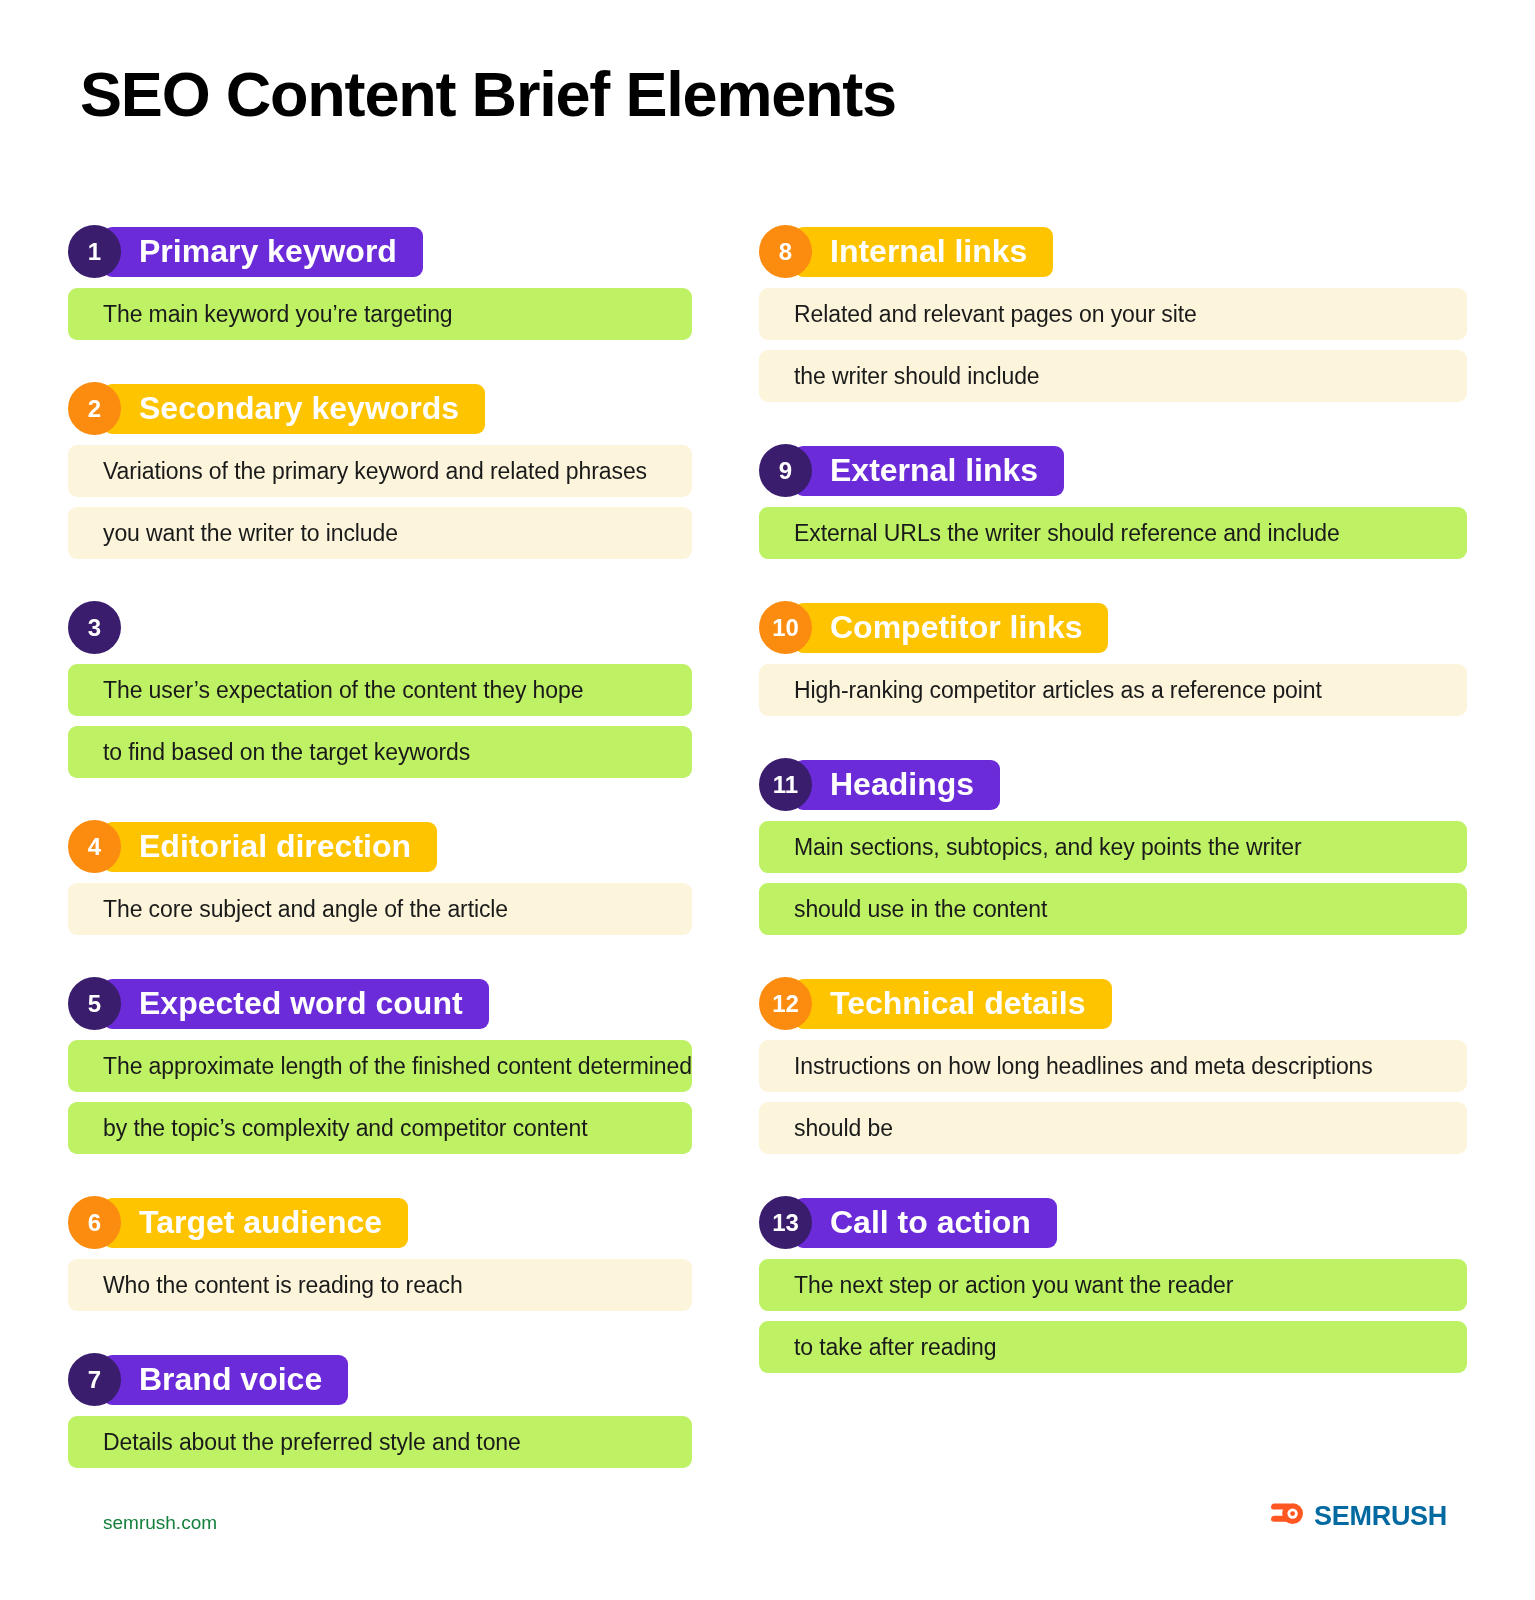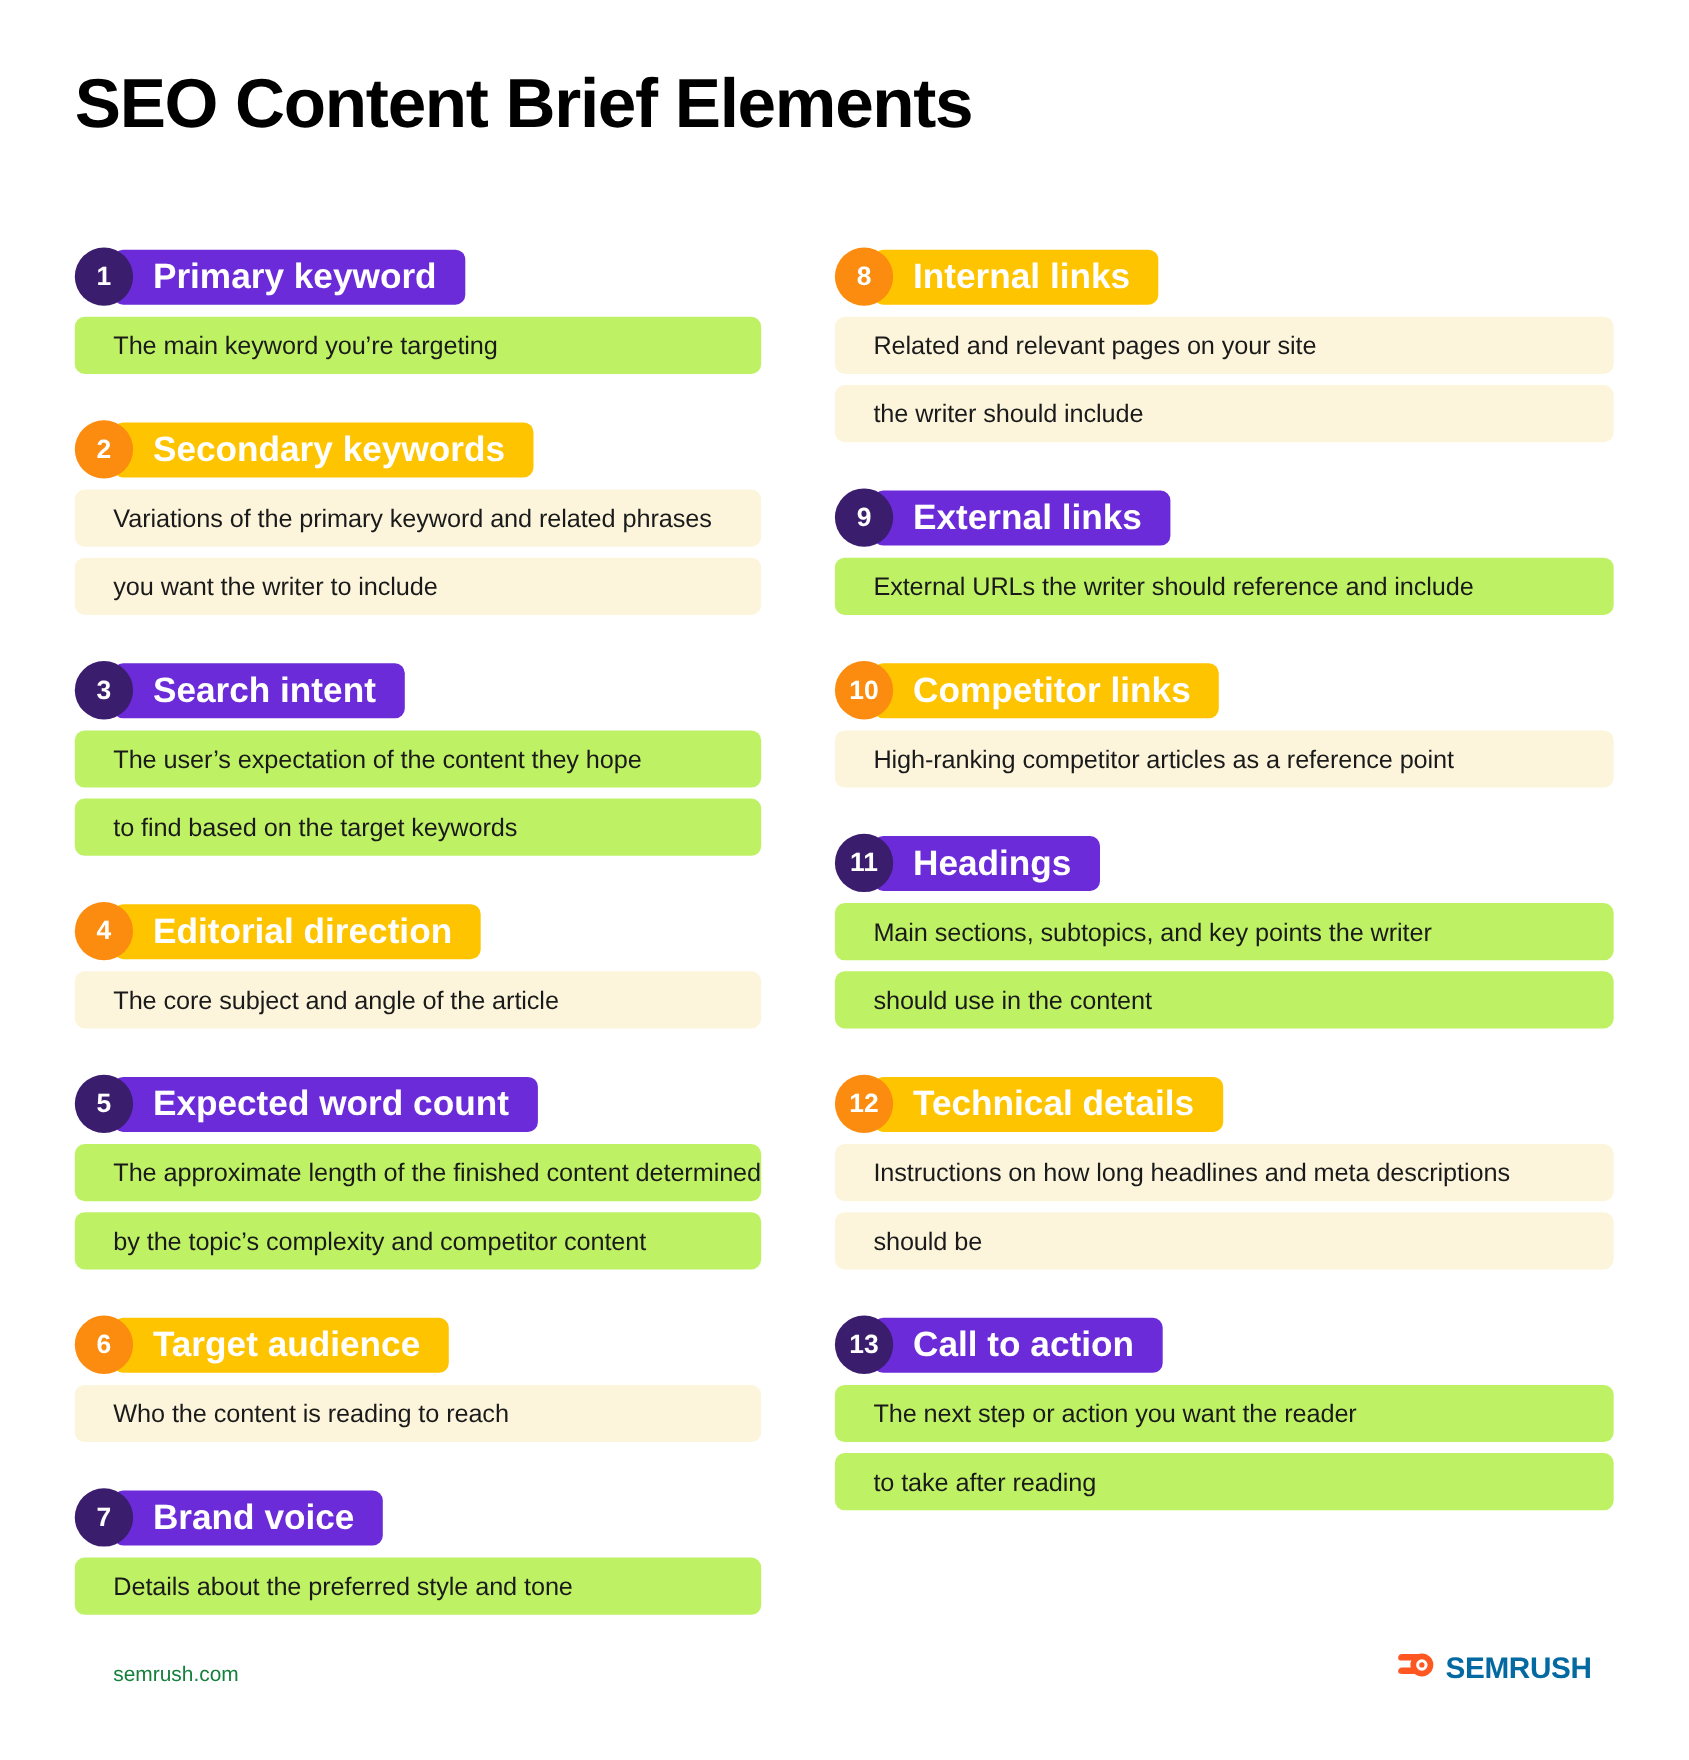--- a/index.html
+++ b/index.html
@@ -15,21 +15,21 @@
   .page {
     position: relative;
     width: 1535px;
     height: 1600px;
     background: #ffffff;
   }
 
   
   .page-title {
     position: absolute;
-    left: 68px;
+    left: 80px;
     top: 60px;
     font-size: 63px;
     font-weight: 700;
     color: #000000;
     letter-spacing: -1.2px;
     line-height: 1.1;
     white-space: nowrap;
   }
 
   
@@ -160,21 +160,20 @@
           <div class="item-head">
             <div class="num-circle orange">2</div>
             <div class="pill orange">Secondary keywords</div>
           </div>
           <div class="desc-line orange">Variations of the primary keyword and related phrases</div>
           <div class="desc-line orange">you want the writer to include</div>
         </div>
         <div class="item">
           <div class="item-head">
             <div class="num-circle purple">3</div>
-            <div class="pill purple">Search intent</div>
           </div>
           <div class="desc-line purple">The user’s expectation of the content they hope</div>
           <div class="desc-line purple">to find based on the target keywords</div>
         </div>
         <div class="item">
           <div class="item-head">
             <div class="num-circle orange">4</div>
             <div class="pill orange">Editorial direction</div>
           </div>
           <div class="desc-line orange">The core subject and angle of the article</div>

